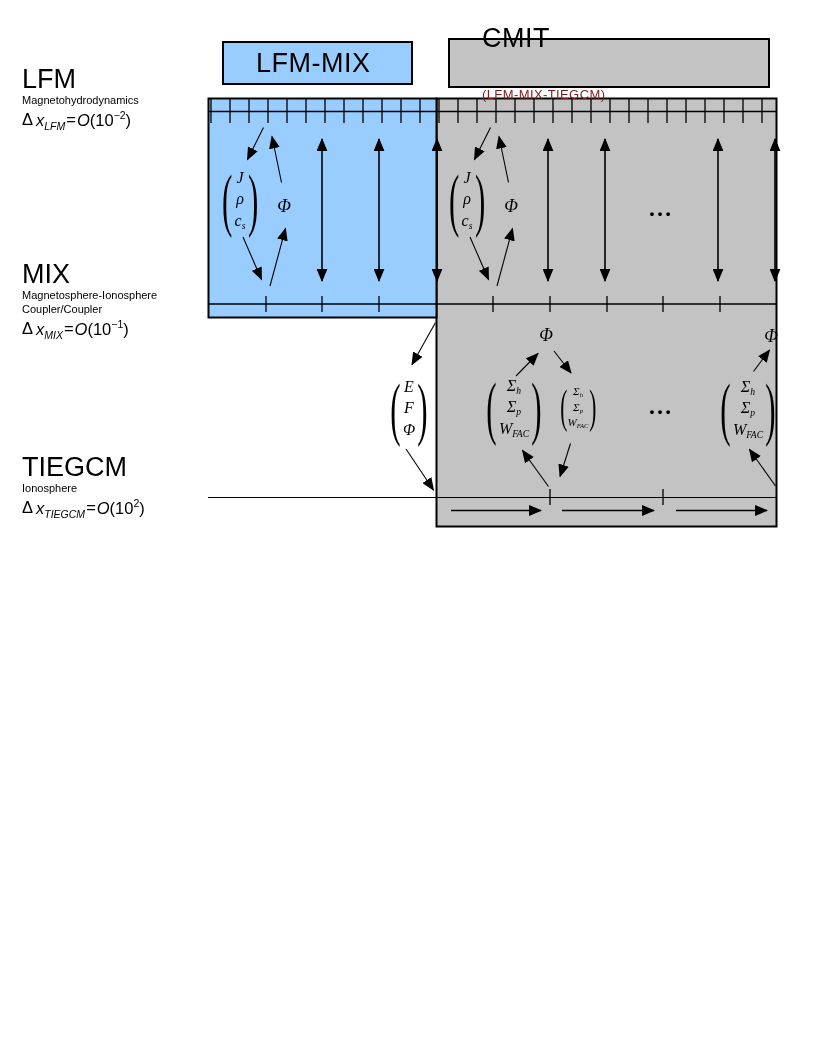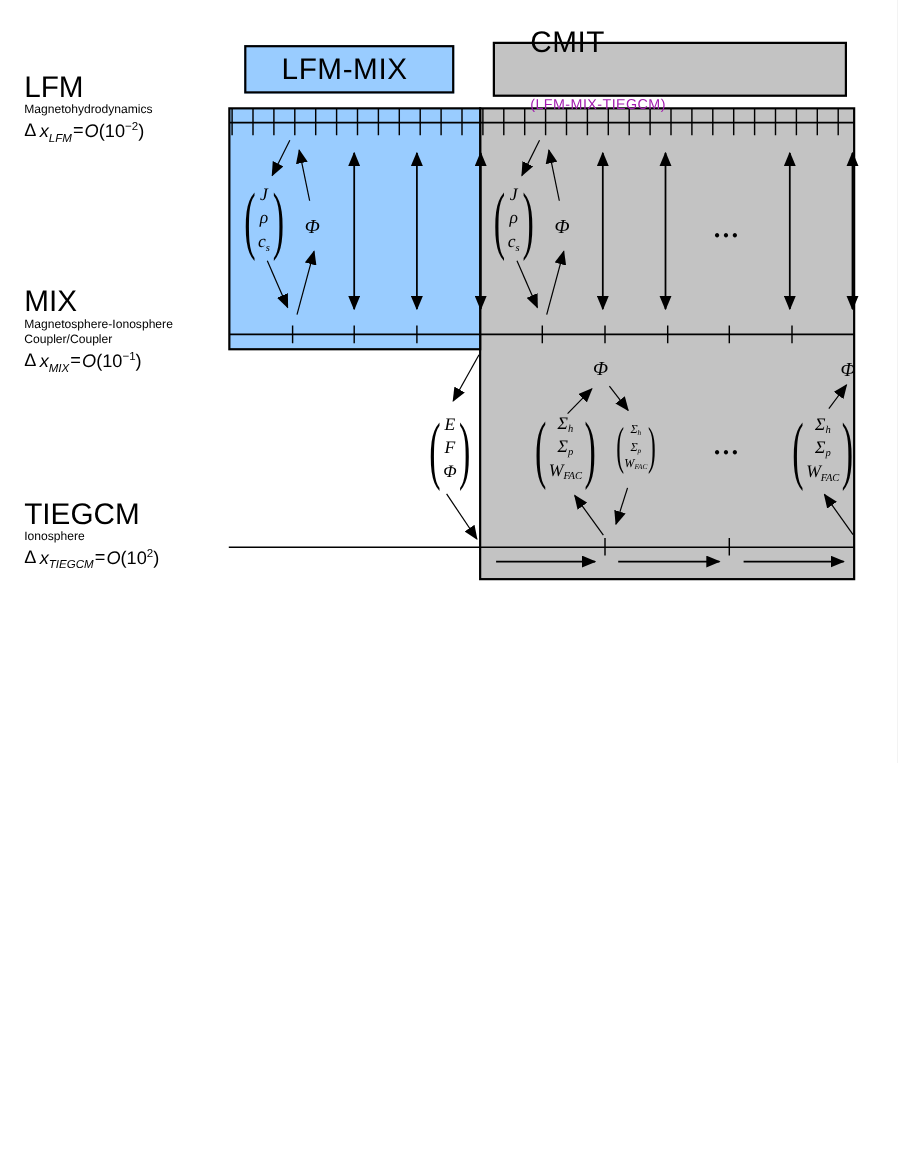--- a/index.html
+++ b/index.html
@@ -8,21 +8,21 @@
   .abs{position:absolute;}
   .ctr{transform:translate(-50%,-50%);}
   svg.overlay{position:absolute;left:0;top:0;}
 
   
   .hbox{position:absolute;border:2px solid #000;display:flex;flex-direction:column;
         align-items:flex-start;justify-content:center;box-sizing:border-box;padding-left:32px;}
   .hbox.blue{background:#99CCFF;}
   .hbox.gray{background:#C3C3C3;}
   .hbox .t1{font-size:27px;color:#000;letter-spacing:.5px;line-height:1.05;}
-  .hbox .t2{font-size:13px;color:#a21caf;letter-spacing:.4px;line-height:1.1;}
+  .hbox .t2{font-size:13px;color:#7f1d1d;letter-spacing:.4px;line-height:1.1;}
 
   
   .mlabel{position:absolute;left:22px;width:210px;color:#000;}
   .mlabel .name{font-size:27px;line-height:1.05;}
   .mlabel .desc{font-size:11px;line-height:1.15;margin-top:1px;}
   .scale{font-family:Liberation Sans, sans-serif;font-size:16.5px;margin-top:2px;white-space:nowrap;}
   .scale .mi{font-style:italic;}
   .scale .up{font-style:normal;}
   .scale .delta{margin-right:3px;}
   .scale .eq{margin:0 1px;}

